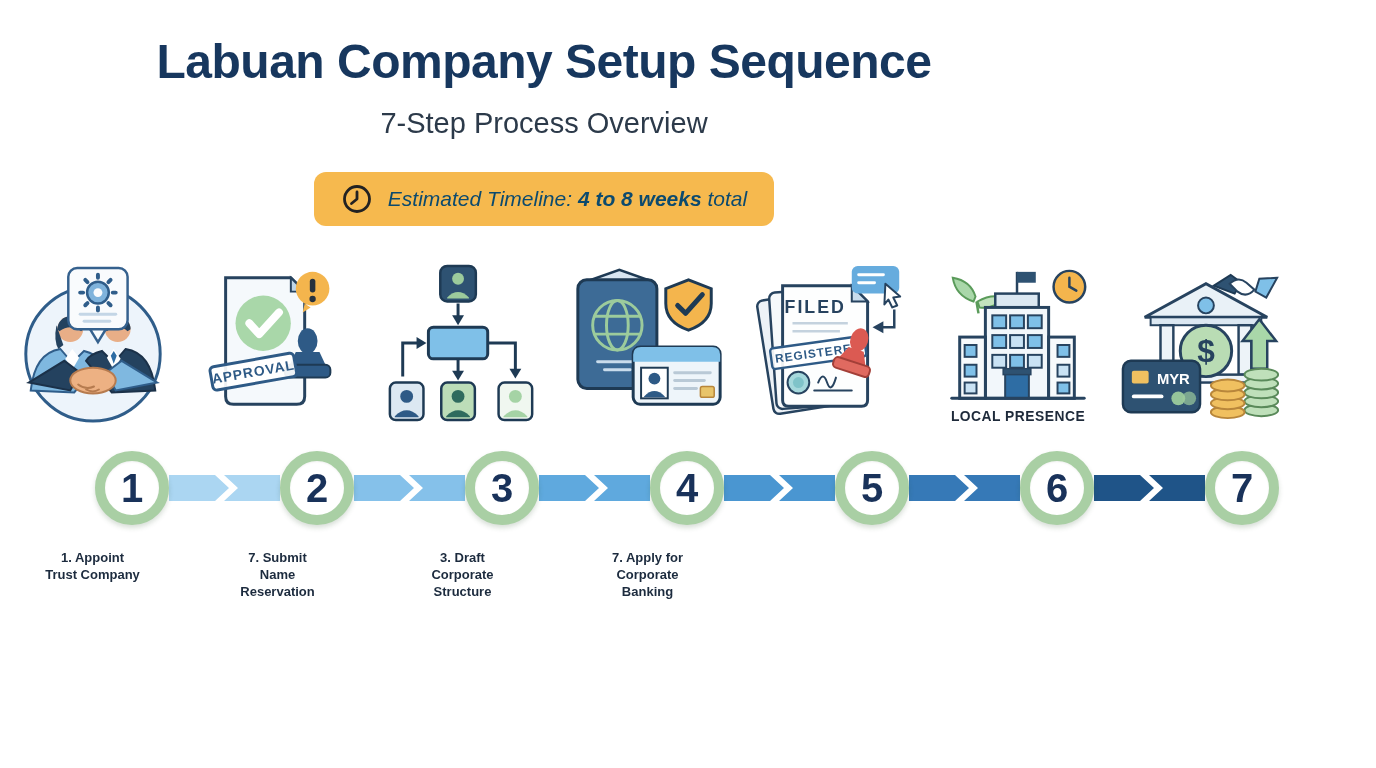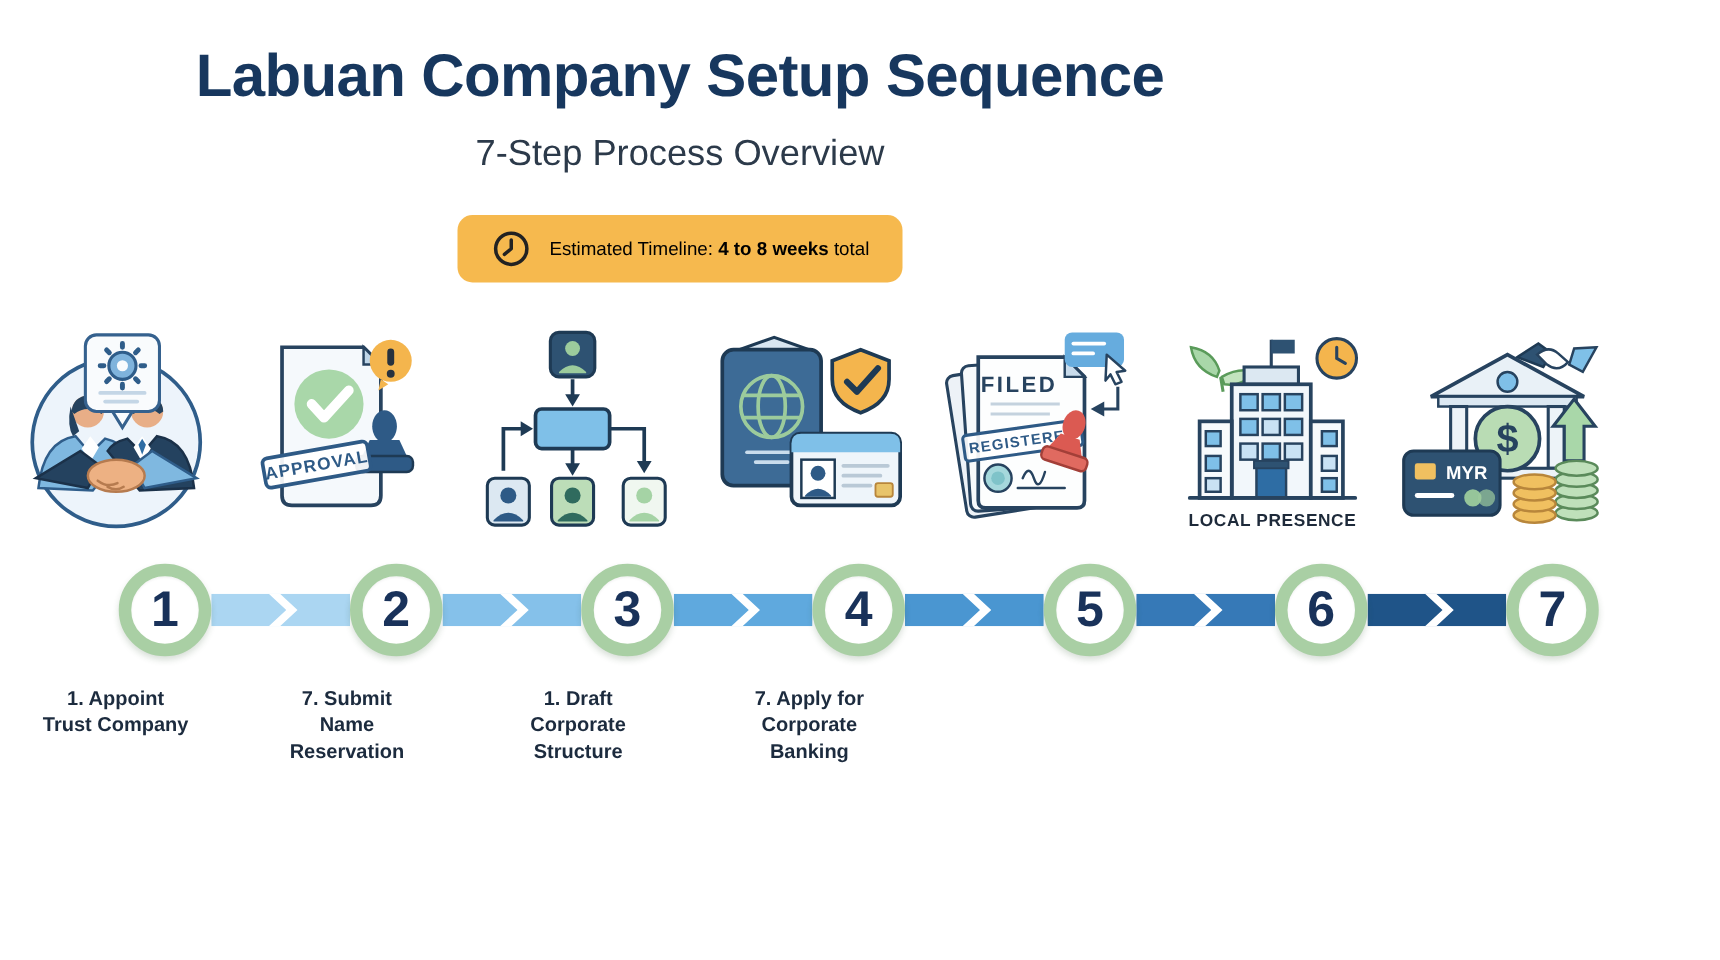--- a/index.html
+++ b/index.html
@@ -27,21 +27,21 @@
   }
 
   
   .badge-row { display:flex; justify-content:center; margin-top:32px; }
   .badge {
     display:flex; align-items:center; gap:15px;
     background:#F6B94E;
     border-radius:12px;
     padding:11px 27px;
   }
-  .badge-text { font-size:15px; color:#000000; }
+  .badge-text { font-size:21px; color:#0c4a6e;font-style:italic; }
   .badge-text b { font-weight:700; }
 
   
   .grid7 {
     width:1296px;
     margin:0 auto;
     display:grid;
     grid-template-columns:repeat(7,185px);
   }
   .icons-row { margin-top:28px; height:176px; }
@@ -65,21 +65,21 @@
     font-size:40px; font-weight:700; color:#19325A;
     position:relative; z-index:2;
   }
   .conn { width:111px; height:26px; flex:0 0 111px; position:relative; z-index:1; }
   .conn svg { width:111px; height:26px; display:block; }
 
   
   .labels-row { margin-top:20px; }
   .step-label {
     text-align:center;
-    font-size:16px; font-weight:600;
+    font-size:13px; font-weight:600;
     line-height:1.3;
     color:#1C2B3E;
     white-space:pre-line;
     padding:0 4px;
   }
 </style>
 </head>
 <body>
 
 <div class="stage">
@@ -398,21 +398,21 @@
         <span>7</span>
       </div>
   </div>
 
   <div class="grid7 labels-row">
     <div class="step-label">1. Appoint
 Trust Company</div>
     <div class="step-label">7. Submit
 Name
 Reservation</div>
-    <div class="step-label">1. Draft
+    <div class="step-label">3. Draft
 Corporate
 Structure</div>
     <div class="step-label">7. Apply for
 Corporate
 Banking</div>
   </div>
 
 </div>
 
 </body></html>

